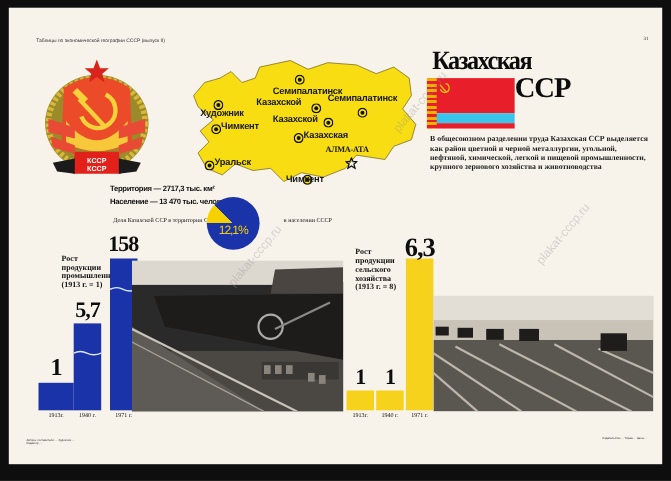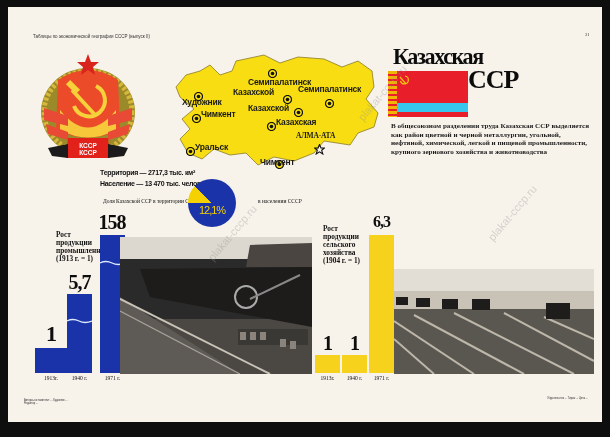--- a/index.html
+++ b/index.html
@@ -209,32 +209,32 @@
           <rect x="130" y="95" width="6" height="8"></rect>
           <rect x="140" y="95" width="6" height="8"></rect>
           <rect x="160" y="102" width="6" height="8"></rect>
           <rect x="170" y="104" width="6" height="8"></rect>
         </g>
       <rect x="0" y="0" width="192" height="137" fill="url(#grain1)" opacity="0.15"></rect>
     </svg>
   </div>
 
   <div>
-    <div class="chart-title" style="left:315px;top:218px;width:50px">Рост продукции сельского хозяйства (1904 г. = 1)</div>
+    <div class="chart-title" style="left:315px;top:218px;width:50px">Рост продукции сельского хозяйства (1913 г. = 8)</div>
 
     <div class="bar agr" style="left:307px;top:348px;width:25px;height:18px"></div>
     <div class="val" style="left:307px;top:325px;width:25px;font-size:20px">1</div>
     <div class="year" style="left:307px;top:368px;width:25px">1913г.</div>
 
     <div class="bar agr" style="left:334px;top:348px;width:25px;height:18px"></div>
     <div class="val" style="left:334px;top:325px;width:25px;font-size:20px">1</div>
     <div class="year" style="left:332px;top:368px;width:29px">1940 г.</div>
 
     <div class="bar agr" style="left:361px;top:228px;width:25px;height:138px"></div>
-    <div class="val" style="left:359px;top:206px;width:29px;font-size:16px">6,3</div>
+    <div class="val" style="left:359px;top:206px;width:29px;font-size:24px">6,3</div>
     <div class="year" style="left:359px;top:368px;width:29px">1971 г.</div>
   </div>
 
   <div class="photo" style="left:386px;top:262px;width:200px;height:105px;background:#d9d4cb">
     <svg width="200" height="105" viewBox="0 0 200 105" preserveAspectRatio="none">
       <rect x="0" y="0" width="200" height="22" fill="#e2ddd5"></rect>
       <rect x="0" y="22" width="200" height="28" fill="#c8c2b7"></rect>
       <path d="M0 40 L200 40 L200 105 L0 105Z" fill="#5a5650"></path>
       <g stroke="#bdb6aa" stroke-width="2" fill="none">
         <path d="M0 52 L80 105"></path>

